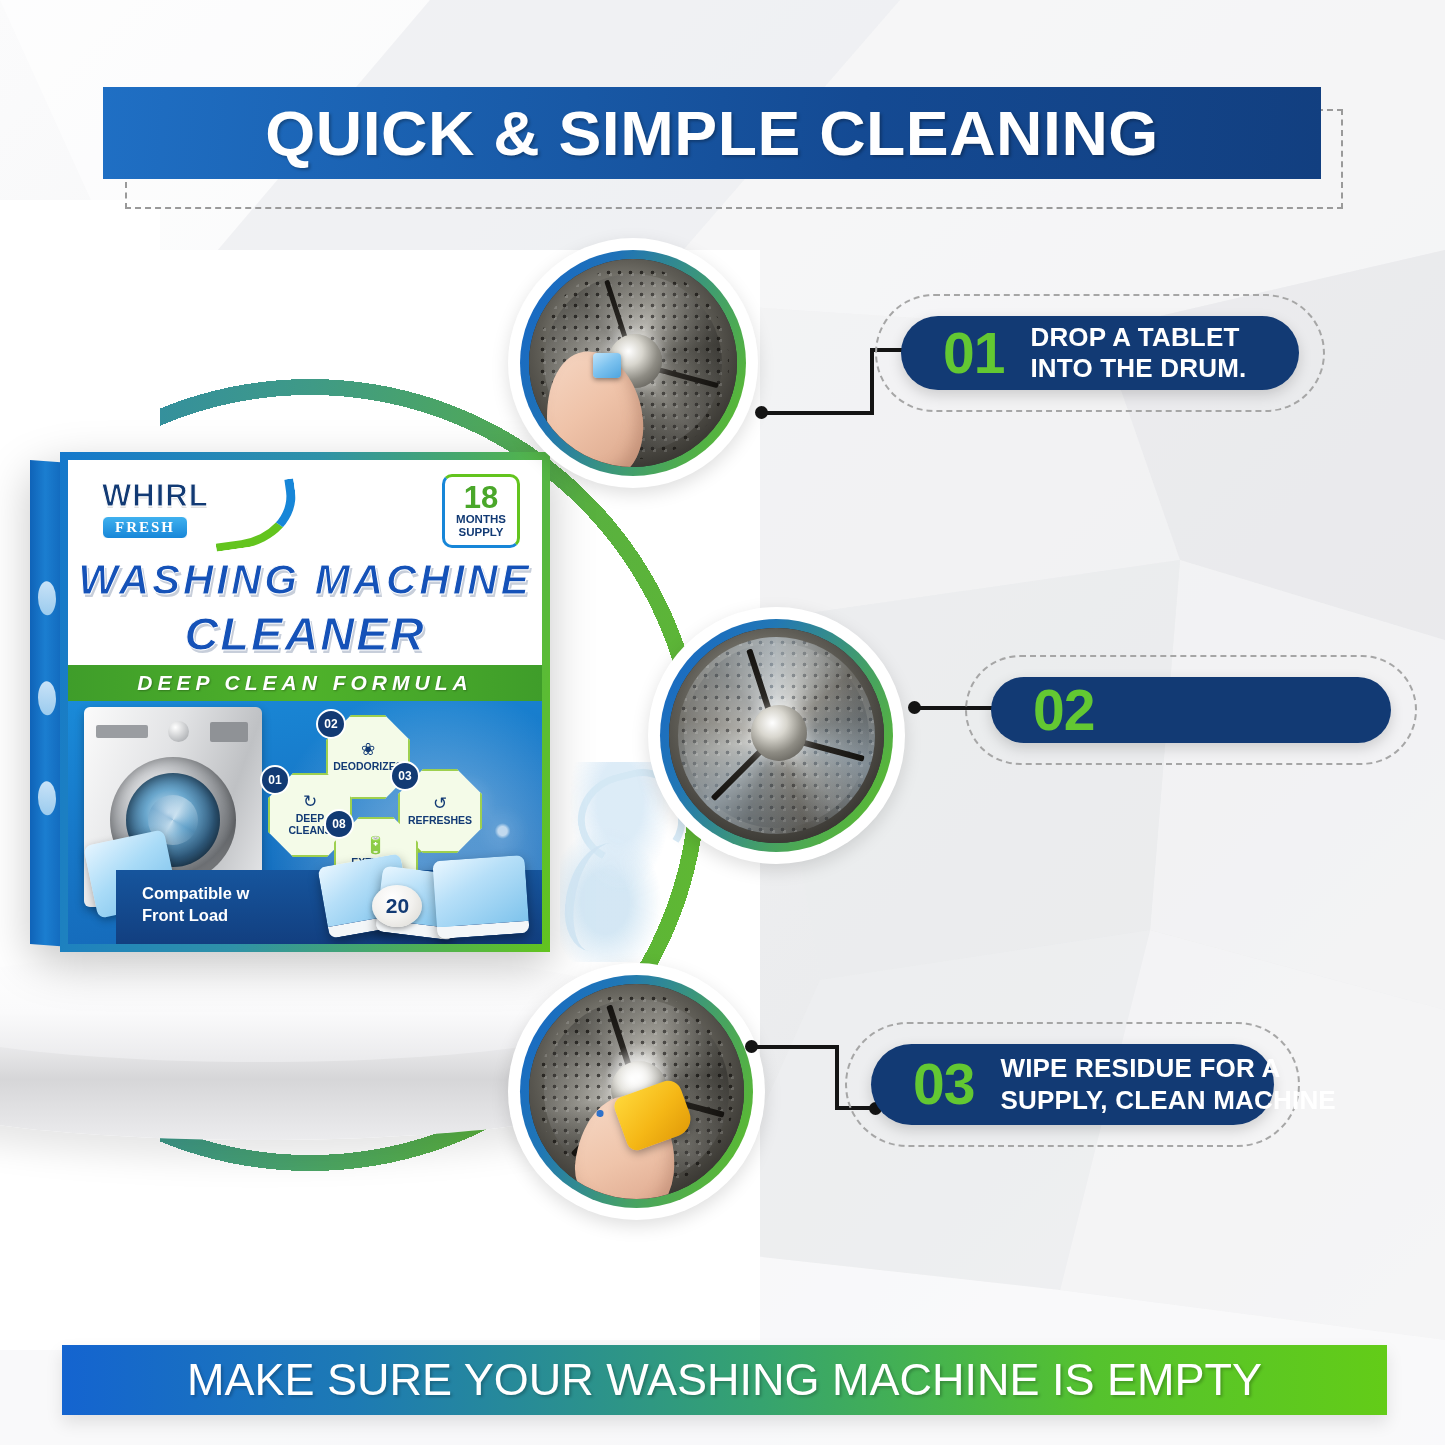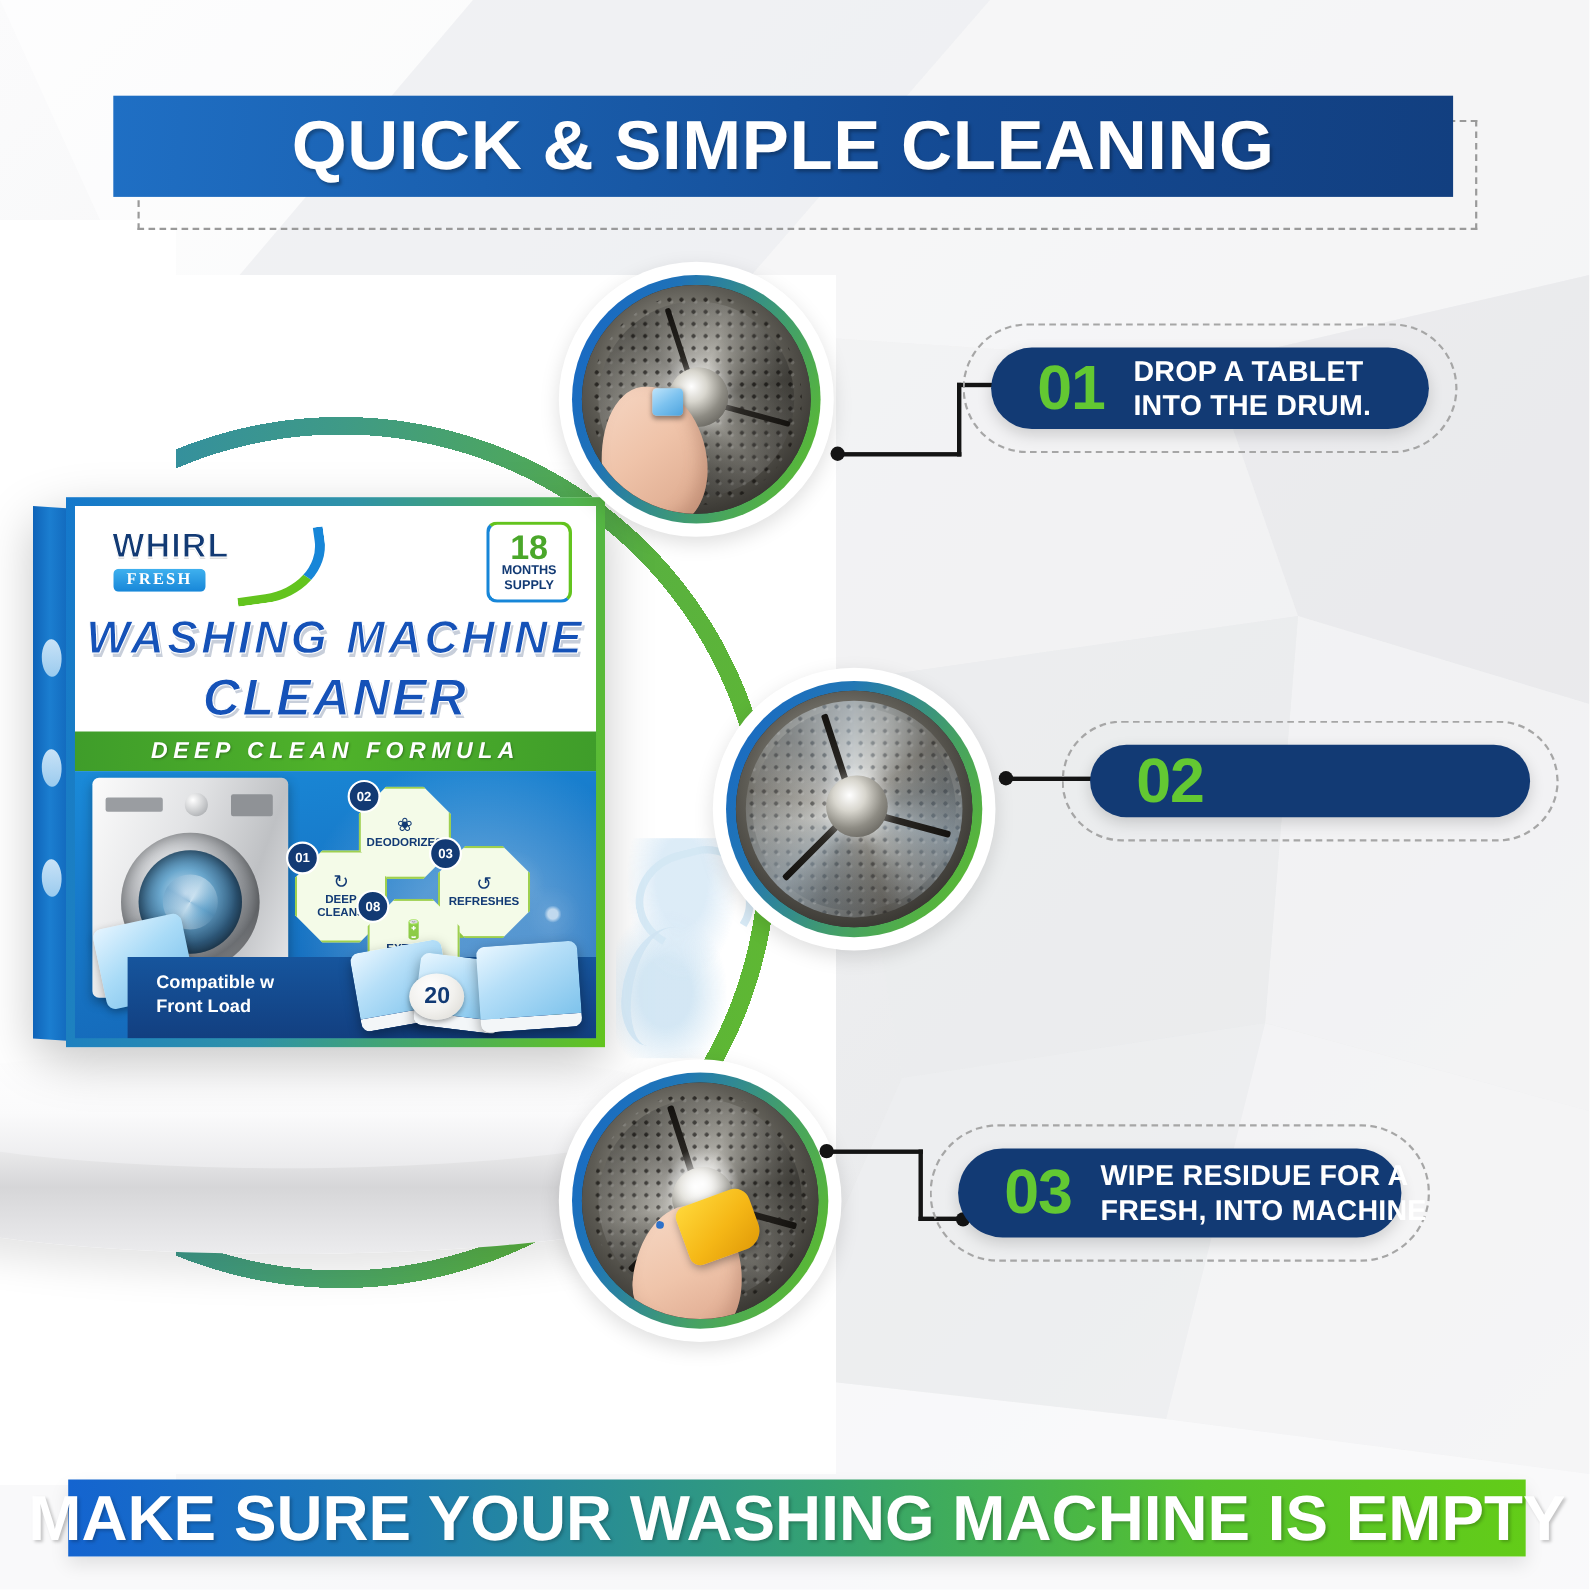--- a/index.html
+++ b/index.html
@@ -63,21 +63,21 @@
   }
 
   
   .footer-bar {
     position:absolute; left:62px; top:1345px; width:1325px; height:70px;
     background:linear-gradient(90deg,#1464d0 0%, #1d7ab4 22%, #35a271 52%, #55c22e 78%, #63cc18 100%);
     display:flex; align-items:center; justify-content:center;
     box-shadow:0 8px 16px rgba(0,0,0,.10);
   }
   .footer-bar .t {
-    color:#ffffff; font-size:58px; font-weight:bold; white-space:nowrap;
+    color:#ffffff; font-size:45px; font-weight:normal; white-space:nowrap;
     text-shadow:2px 2px 3px rgba(0,0,0,.22);
   }
 
   
   .bubble {
     position:absolute; border-radius:50%;
     background:#ffffff;
     padding:12px;
     box-shadow:0 6px 18px rgba(0,0,0,.13);
   }
@@ -653,20 +653,20 @@
   <div class="seg" style="left:90px; top:66px; width:40px; height:4px;"></div>
   <div class="dot" style="left:124px; top:62px;"></div>
 </div>
 
 <div class="step" style="left:845px; top:1022px; width:455px; height:125px;">
   <div class="step-dash"></div>
   <div class="pill">
     <div class="num">03</div>
     <div class="txt">
       <span class="l">WIPE RESIDUE FOR A</span>
-      <span class="l">FRESH, INTO MACHINE</span>
+      <span class="l">SUPPLY, CLEAN MACHINE</span>
     </div>
   </div>
 </div>
 
 <div class="footer-bar">
   <div class="t">MAKE SURE YOUR WASHING MACHINE IS EMPTY</div>
 </div>
 
 </body></html>

